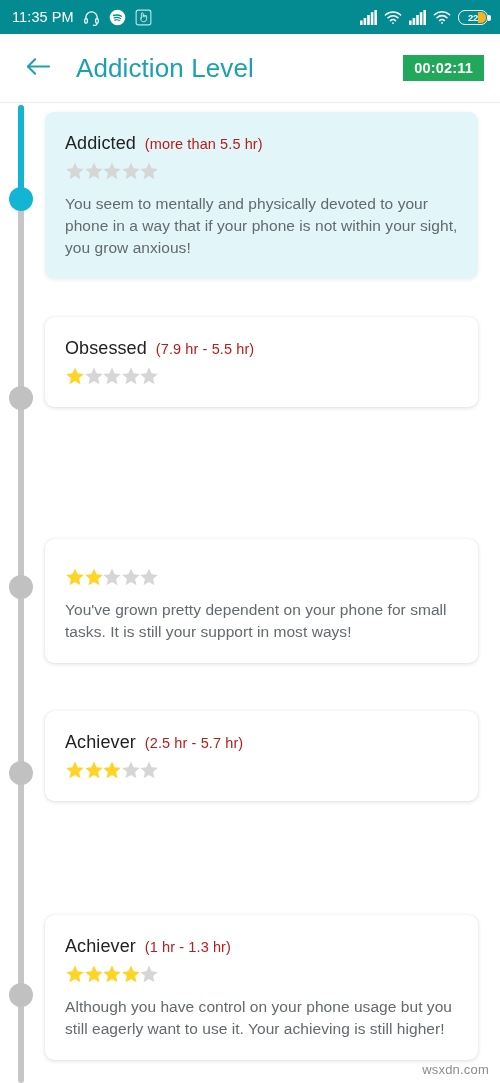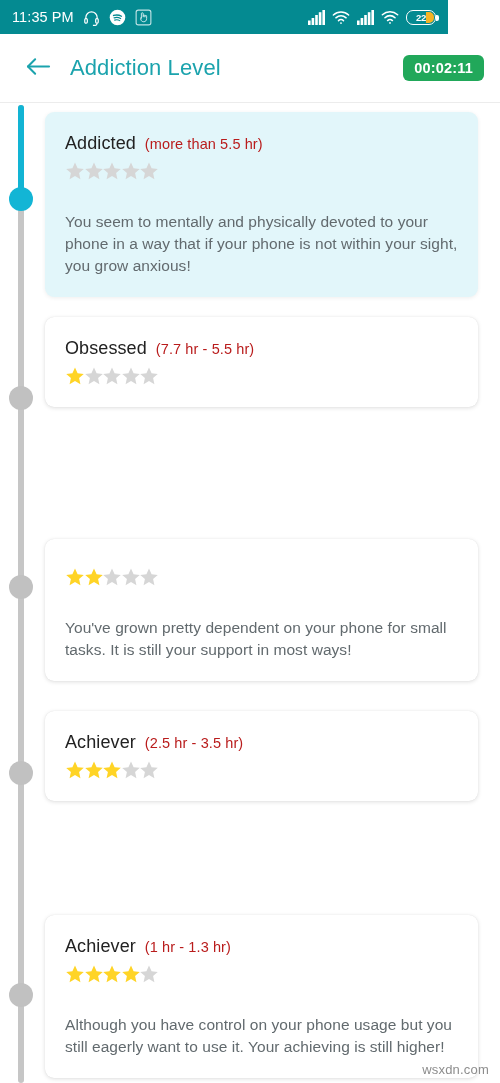--- a/index.html
+++ b/index.html
@@ -6,21 +6,21 @@
   html, body {
     width:500px; height:1083px;
     background:#ffffff;
     font-family:"Liberation Sans", sans-serif;
     overflow:hidden;
   }
   #app { position:relative; width:500px; height:1083px; background:#ffffff; }
 
   
   .statusbar {
-    position:absolute; top:0; left:0; width:448px; height:34px;
+    position:absolute; top:0; left:0; width:500px; height:34px;
     background:#048a91;
     display:flex; align-items:center; justify-content:space-between;
     padding:0 12px;
   }
   .sb-left { display:flex; align-items:center; gap:9px; }
   .sb-clock { color:#ffffff; font-size:14.5px; letter-spacing:.1px; }
   .sb-right { display:flex; align-items:center; gap:7px; }
   .sb-icon { display:inline-flex; align-items:center; justify-content:center; }
   .batt {
     position:relative; width:30px; height:15px;
@@ -43,28 +43,28 @@
     background:#ffffff;
     display:flex; align-items:center;
     border-bottom:1px solid #ececec;
   }
   .back-btn {
     width:52px; height:52px; margin-left:12px;
     display:flex; align-items:center; justify-content:center;
     cursor:pointer; background:none; border:none;
   }
   .appbar-title {
-    color:#1ba3ad; font-size:22px; font-weight:normal;
-    margin-left:6px; letter-spacing:.1px; white-space:nowrap;
+    color:#1ba3ad; font-size:26px; font-weight:normal;
+    margin-left:12px; letter-spacing:.1px; white-space:nowrap;
   }
   .timer-badge {
     margin-left:auto; margin-right:16px;
     background:#21a85a; color:#ffffff;
     font-size:14.5px; font-weight:bold;
-    padding:5px 11px; border-radius:6px;
+    padding:5px 11px; border-radius:0;
     letter-spacing:.2px; white-space:nowrap;
   }
 
   
   .content { position:absolute; top:103px; left:0; width:435px; height:980px; }
 
   .rail-base {
     position:absolute; left:18px; top:2px; width:6px; height:978px;
     background:#c6c6c6; border-radius:3px;
   }
@@ -89,21 +89,21 @@
   .card.highlight { background:#e2f6fa; box-shadow:0 1px 4px rgba(0,0,0,.07); }
 
   .card-head { display:flex; align-items:baseline; gap:9px; flex-wrap:wrap; }
   .card-title { font-size:18px; color:#222222; font-weight:normal; letter-spacing:.1px; }
   .card-range { font-size:14.5px; color:#b91c1c; letter-spacing:.1px; }
 
   .stars { margin-top:6px; height:22px; display:flex; align-items:center; }
   .star { width:20px; height:20px; margin-right:-1.5px; display:block; }
 
   .card-desc {
-    margin-top:29px; font-size:15.5px; line-height:1.42;
+    margin-top:11px; font-size:15.5px; line-height:1.42;
     color:#626a6e; letter-spacing:.05px;
   }
 
   .watermark {
     position:absolute; right:11px; bottom:6px;
     font-size:13px; color:#8d8d8d; letter-spacing:.2px;
   }
 </style>
 </head>
 <body>
@@ -217,21 +217,21 @@
             <svg class="star" viewBox="0 0 24 24">
               <path fill="#d6d6d6" d="M12 1.8l3.1 6.9 7.4.75-5.6 5.0 1.6 7.35L12 18.1l-6.5 3.7 1.6-7.35-5.6-5.0 7.4-.75z"></path>
             </svg>
           </div>
           <p class="card-desc">You seem to mentally and physically devoted to your phone in a way that if your phone is not within your sight, you grow anxious!</p>
         </div>
         <div class="dot" style="top: 283px;"></div>
         <div class="card" style="top: 214px;">
           <div class="card-head">
             <span class="card-title">Obsessed</span>
-            <span class="card-range">(7.7 hr - 5.5 hr)</span>
+            <span class="card-range">(7.9 hr - 5.5 hr)</span>
           </div>
           <div class="stars">
             <svg class="star" viewBox="0 0 24 24">
               <path fill="#ffd426" d="M12 1.8l3.1 6.9 7.4.75-5.6 5.0 1.6 7.35L12 18.1l-6.5 3.7 1.6-7.35-5.6-5.0 7.4-.75z"></path>
             </svg>
             <svg class="star" viewBox="0 0 24 24">
               <path fill="#d6d6d6" d="M12 1.8l3.1 6.9 7.4.75-5.6 5.0 1.6 7.35L12 18.1l-6.5 3.7 1.6-7.35-5.6-5.0 7.4-.75z"></path>
             </svg>
             <svg class="star" viewBox="0 0 24 24">
               <path fill="#d6d6d6" d="M12 1.8l3.1 6.9 7.4.75-5.6 5.0 1.6 7.35L12 18.1l-6.5 3.7 1.6-7.35-5.6-5.0 7.4-.75z"></path>
@@ -262,21 +262,21 @@
             <svg class="star" viewBox="0 0 24 24">
               <path fill="#d6d6d6" d="M12 1.8l3.1 6.9 7.4.75-5.6 5.0 1.6 7.35L12 18.1l-6.5 3.7 1.6-7.35-5.6-5.0 7.4-.75z"></path>
             </svg>
           </div>
           <p class="card-desc">You've grown pretty dependent on your phone for small tasks. It is still your support in most ways!</p>
         </div>
         <div class="dot" style="top: 658px;"></div>
         <div class="card" style="top: 608px;">
           <div class="card-head">
             <span class="card-title">Achiever</span>
-            <span class="card-range">(2.5 hr - 3.5 hr)</span>
+            <span class="card-range">(2.5 hr - 5.7 hr)</span>
           </div>
           <div class="stars">
             <svg class="star" viewBox="0 0 24 24">
               <path fill="#ffd426" d="M12 1.8l3.1 6.9 7.4.75-5.6 5.0 1.6 7.35L12 18.1l-6.5 3.7 1.6-7.35-5.6-5.0 7.4-.75z"></path>
             </svg>
             <svg class="star" viewBox="0 0 24 24">
               <path fill="#ffd426" d="M12 1.8l3.1 6.9 7.4.75-5.6 5.0 1.6 7.35L12 18.1l-6.5 3.7 1.6-7.35-5.6-5.0 7.4-.75z"></path>
             </svg>
             <svg class="star" viewBox="0 0 24 24">
               <path fill="#ffd426" d="M12 1.8l3.1 6.9 7.4.75-5.6 5.0 1.6 7.35L12 18.1l-6.5 3.7 1.6-7.35-5.6-5.0 7.4-.75z"></path>

